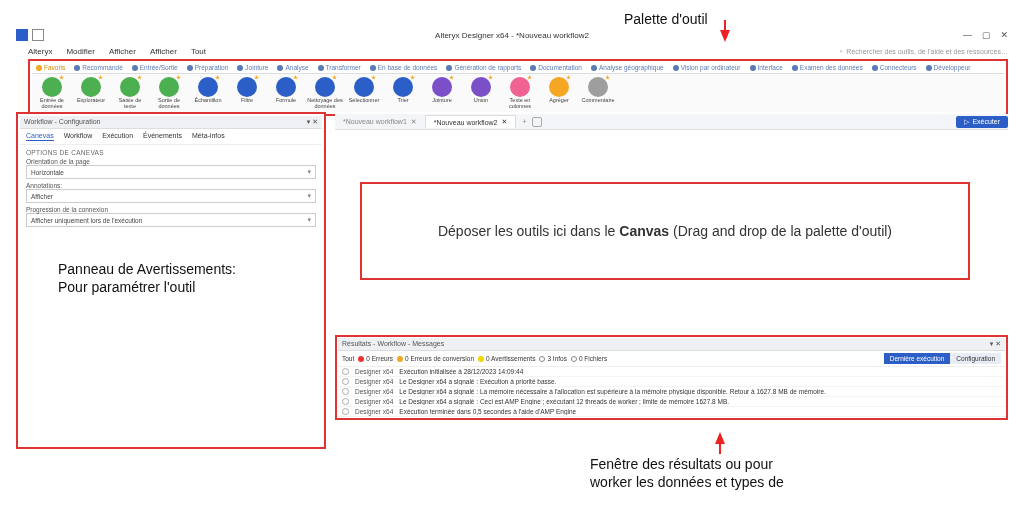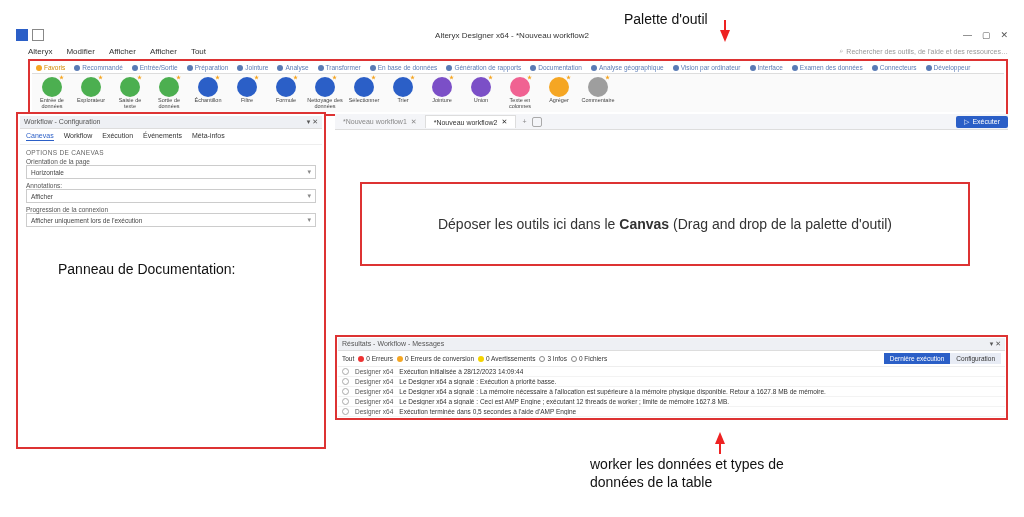--- a/index.html
+++ b/index.html
@@ -4,21 +4,21 @@
 <style>
 * { box-sizing: border-box; margin: 0; padding: 0; font-family: "Segoe UI", Arial, sans-serif; }
 body { background: #fff; width: 1024px; height: 517px; position: relative; overflow: hidden; font-size: 8px; color: #333; }
 
 
 .annot { position: absolute; font-size: 14px; color: #111; z-index: 50; line-height: 1.3; }
 .annot-palette { top: 10px; left: 624px; }
 .arrow-palette { position: absolute; top: 30px; left: 720px; width: 0; height: 0; border-left: 5px solid transparent; border-right: 5px solid transparent; border-top: 12px solid #e22; }
 .arrow-palette::before { content:''; position:absolute; top:-22px; left:-1px; width:2px; height:12px; background:#e22; }
 .annot-config { top: 260px; left: 58px; }
-.canvas-text-box { position:absolute; top:182px; left:360px; width:610px; height:84px; border:2px solid #d33; display:flex; align-items:center; justify-content:center; padding:0 16px; font-size:14px; background:#fff; }
+.canvas-text-box { position:absolute; top:182px; left:360px; width:610px; height:98px; border:2px solid #d33; display:flex; align-items:center; justify-content:center; padding:0 16px; font-size:14px; background:#fff; }
 .annot-results { top:455px; left:590px; }
 .arrow-results { position:absolute; top:432px; left:715px; width:0; height:0; border-left:5px solid transparent; border-right:5px solid transparent; border-bottom:12px solid #e22; }
 .arrow-results::before { content:''; position:absolute; top:10px; left:-1px; width:2px; height:12px; background:#e22; }
 
 
 .titlebar { position:absolute; top:28px; left:16px; right:16px; height:14px; display:flex; align-items:center; }
 .app-icon { width:12px; height:12px; background:#2b5fc7; margin-right:4px; }
 .win-controls { margin-left:auto; display:flex; gap:10px; color:#555; font-size:9px; }
 .title-text { position:absolute; left:50%; transform:translateX(-50%); font-size:8px; color:#333; }
 .title-box { width:12px; height:12px; border:1px solid #888; display:inline-block; }
@@ -74,32 +74,33 @@
 .msg-src { color:#555; }
 .msg-txt { color:#333; overflow:hidden; text-overflow:ellipsis; }
 </style>
 </head>
 <body>
 
 <div class="annot annot-palette">Palette d'outil</div>
 <div class="arrow-palette"></div>
 
 <div class="annot annot-config">
-  <div>Panneau de Documentation:</div>
+  <div>Panneau de Avertissements:</div>
+  <div>Pour paramétrer l'outil</div>
 </div>
 
 <div class="canvas-text-box">
   <span>
     <span>Déposer les outils ici dans le </span><b>Canvas</b><span> (Drag and drop de la palette d'outil)</span>
   </span>
 </div>
 
 <div class="annot annot-results">
+  <div>Fenêtre des résultats ou pour</div>
   <div>worker les données et types de</div>
-  <div>données de la table</div>
 </div>
 <div class="arrow-results"></div>
 
 <div class="titlebar">
   <span class="app-icon"></span>
   <span class="title-box"></span>
   <span class="title-text">Alteryx Designer x64 - *Nouveau workflow2</span>
   <div class="win-controls">
     <span>—</span>
     <span>▢</span>

